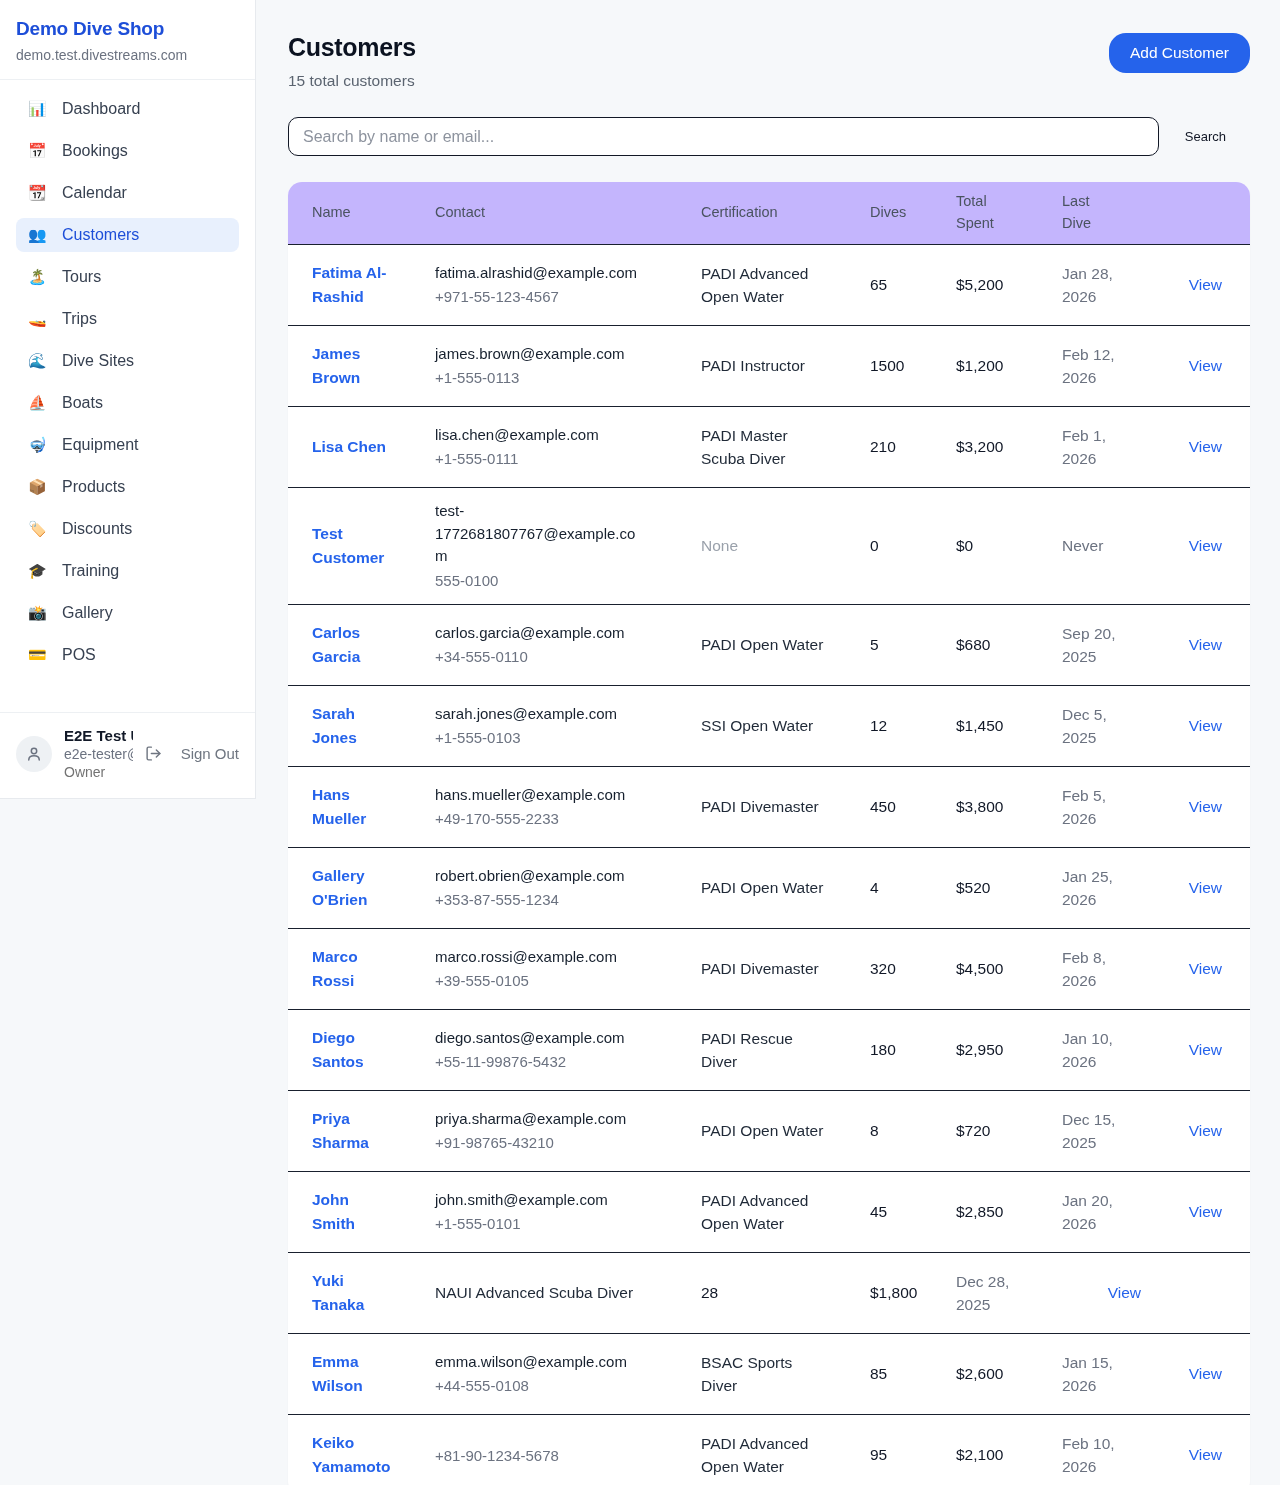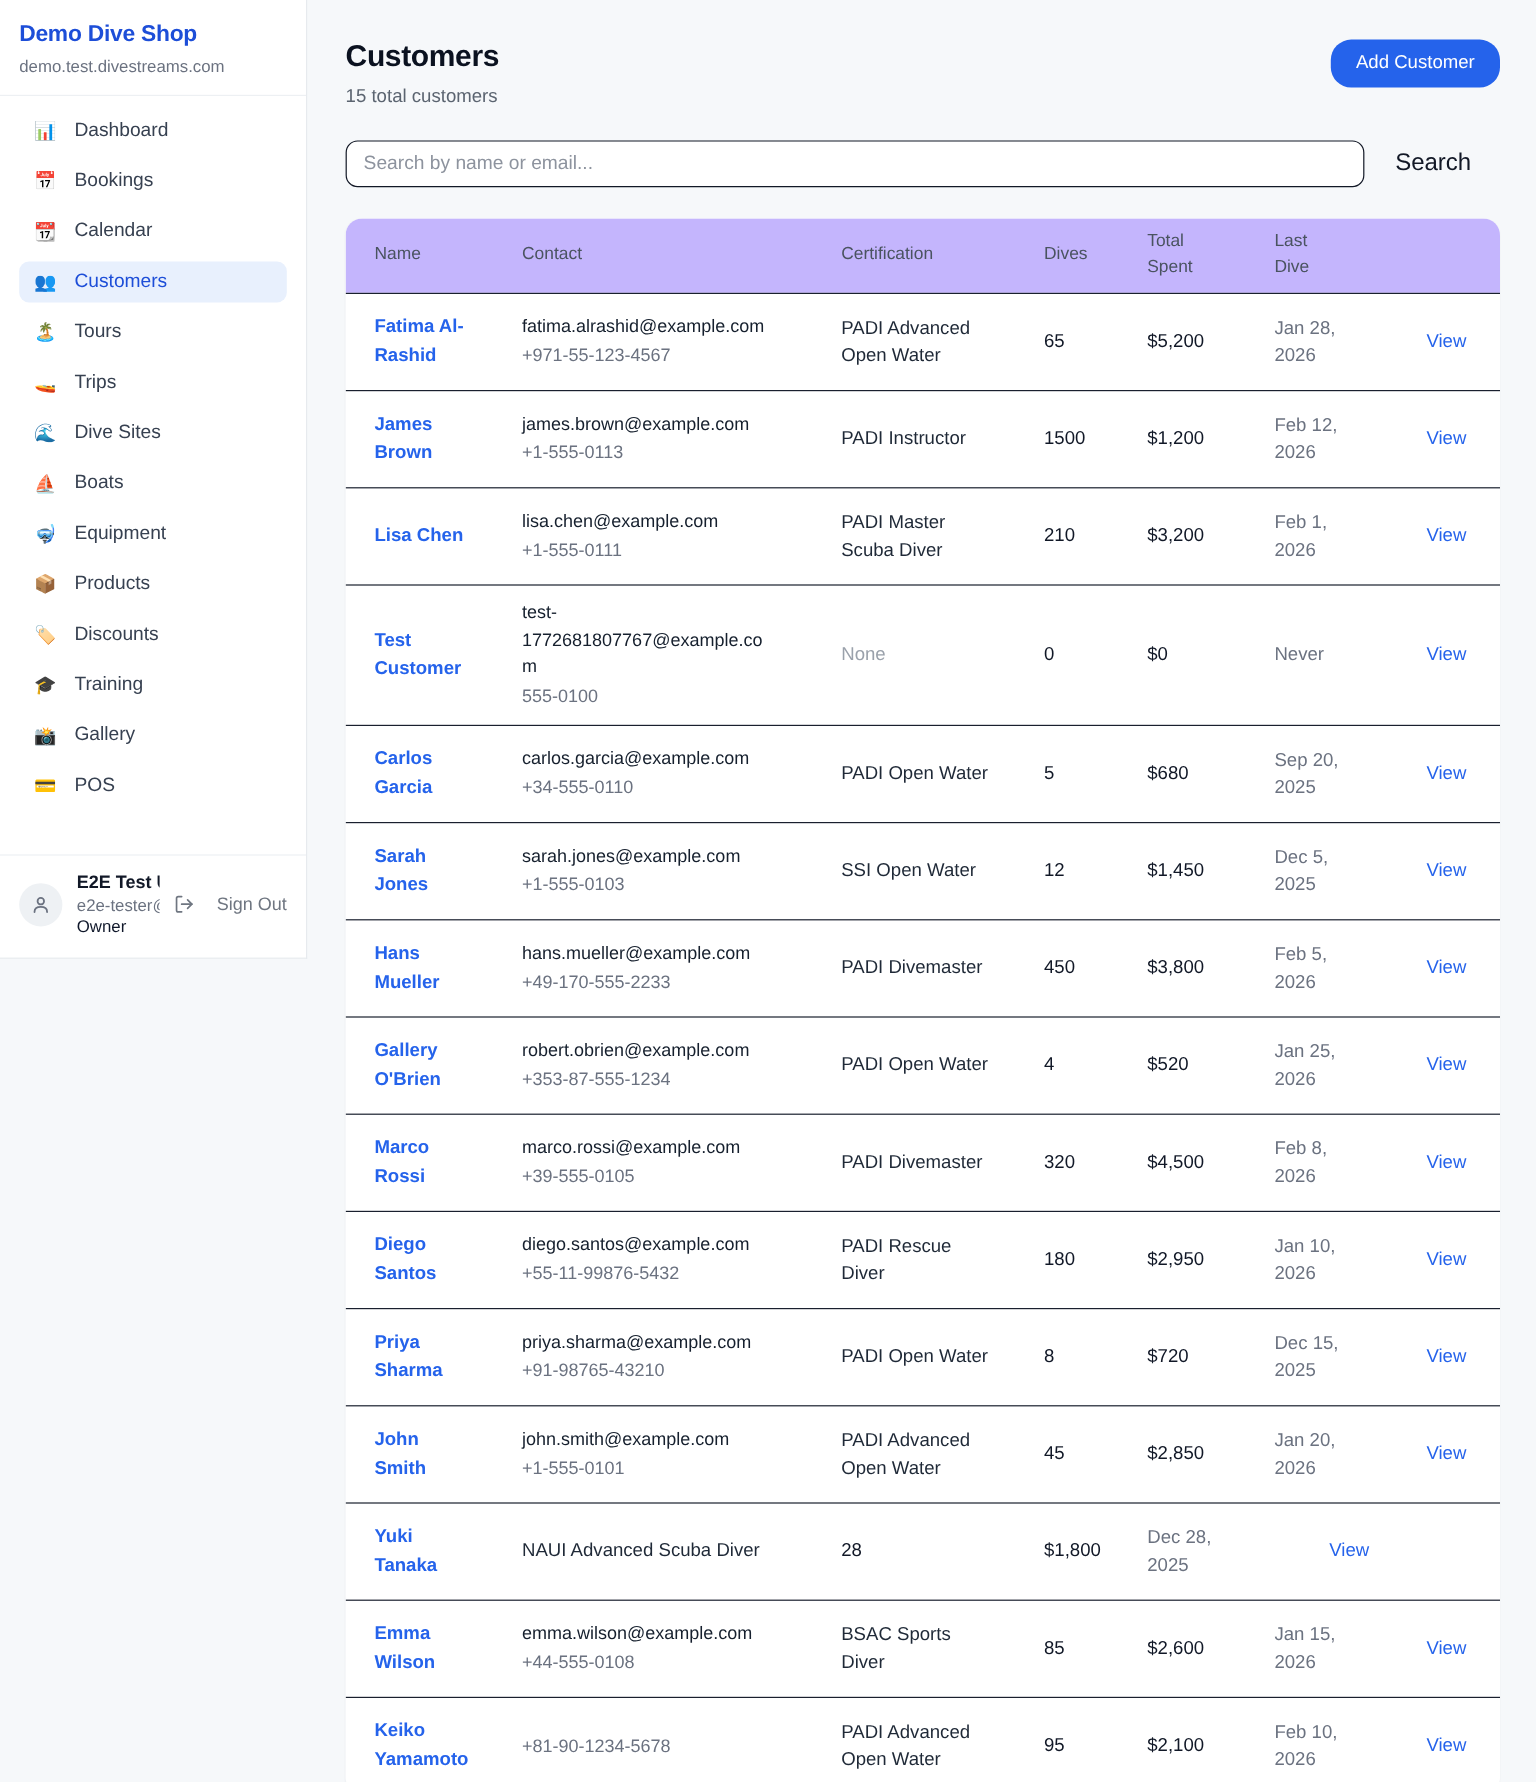--- a/index.html
+++ b/index.html
@@ -37,21 +37,21 @@
     display:flex; align-items:center; gap:12px;
   }
   .avatar {
     width:36px; height:36px; border-radius:50%;
     background:#eef1f4; flex:0 0 auto;
     display:flex; align-items:center; justify-content:center;
   }
   .user-meta { flex:1 1 auto; min-width:0; }
   .user-name { font-size:15px; font-weight:700; color:#111827; white-space:nowrap; overflow:hidden; }
   .user-email { font-size:14px; color:#6b7280; margin-top:2px; white-space:nowrap; overflow:hidden; }
-  .user-role { font-size:14px; color:#0f172a; margin-top:2px; }
+  .user-role { font-size:14px; color:#737373; margin-top:2px; }
   .signout {
     display:flex; align-items:center; gap:19px;
     font-size:15px; color:#6f7681; cursor:pointer; flex:0 0 auto;
     background:none; border:none; font-family:inherit;
   }
 
   
   .main { position:absolute; left:256px; top:0; width:1024px; padding:33px 30px 0 32px; }
   .page-header { display:flex; justify-content:space-between; align-items:flex-start; }
   .page-title { font-size:25px; font-weight:700; color:#0b1220; letter-spacing:-0.3px; }
@@ -64,21 +64,21 @@
   .search-row { display:flex; margin-top:27px; gap:2px; }
   .search-input {
     flex:1 1 auto; height:39px;
     border:1.5px solid #121826; border-radius:10px;
     padding:0 14px; font-family:inherit; font-size:16px; color:#0f172a;
     background:#ffffff; outline:none;
   }
   .search-input::placeholder { color:#8d939e; }
   .btn-search {
     background:none; border:none; font-family:inherit;
-    font-size:20px; color:#121826; padding:0 24px; cursor:pointer;
+    font-size:13px; color:#121826; padding:0 24px; cursor:pointer;
   }
 
   
   .card {
     margin-top:26px; background:#ffffff; border-radius:14px;
     overflow:hidden; box-shadow:0 1px 2px rgba(15,23,42,0.04);
   }
   .trow {
     display:grid;
     grid-template-columns:147px 266px 169px 86px 106px 107px 1fr;

